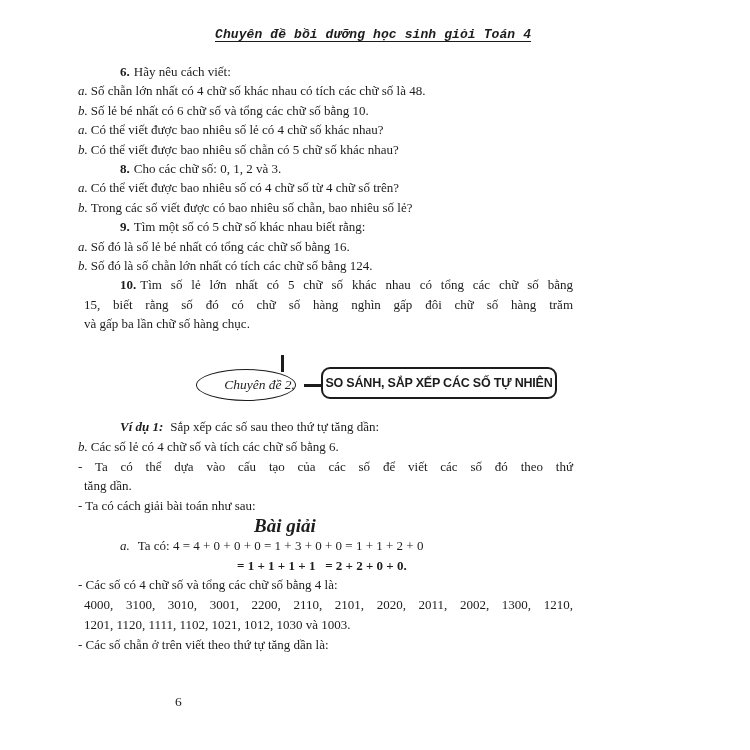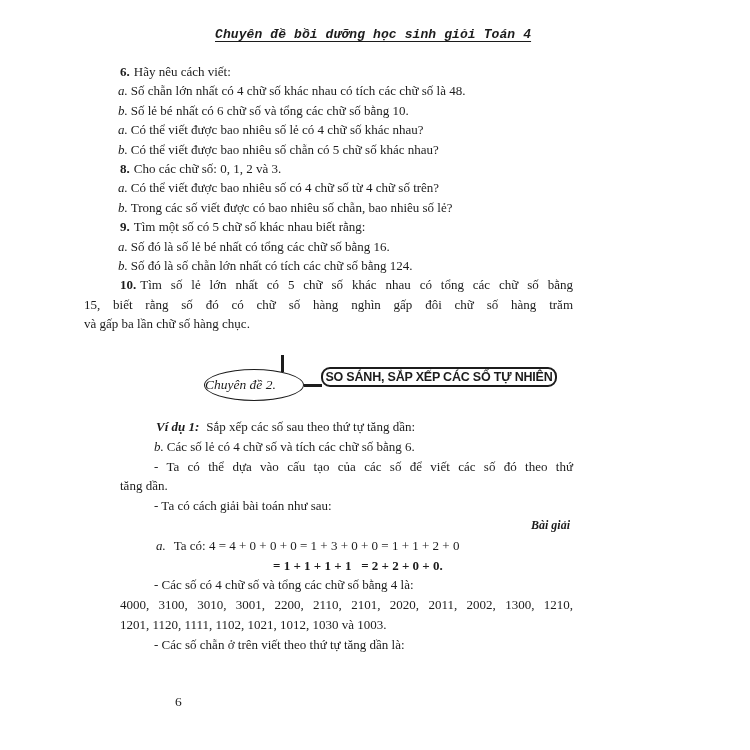--- a/index.html
+++ b/index.html
@@ -23,71 +23,71 @@
     font-size: 13px; letter-spacing: 0.1px;
     text-decoration: underline;
     text-underline-offset: 3px;
     margin-left: 40px;
   }
 
   
   .problems { position: absolute; top: 62px; left: 0; right: 0; }
   .problems .ln { line-height: 19.4px; white-space: nowrap; }
   .example  { position: absolute; top: 417px; left: 0; right: 0; }
-  .example .ln { line-height: 19.8px; white-space: nowrap; margin-left: 36px; }
+  .example .ln { line-height: 19.8px; white-space: nowrap; }
 
   .i0 { padding-left: 120px; }
-  .i1 { padding-left: 118px; }
+  .i1 { padding-left: 78px; }
   .i2 { padding-left: 84px; }
 
   .jfull {
     white-space: normal;
     text-align: justify;
     text-align-last: justify;
     padding-right: 177px;
   }
 
   .num { font-weight: bold; margin-right: 4px; }
   .lab { font-style: italic; margin-right: 3px; }
   .vd  { font-weight: bold; font-style: italic; margin-right: 7px; }
   .check {
     font-family: "DejaVu Sans", sans-serif;
     font-size: 12px; margin-right: 5px;
   }
   .anl { font-style: italic; margin-right: 7px; }
 
   .solution-title {
-    text-align: right; white-space: normal !important;
+    text-align: center; white-space: normal !important;
     font-weight: bold; font-style: italic;
-    padding-right: 180px; font-size: 12px;
+    padding-right: 180px; font-size: 19px;
   }
   .eq2 span { white-space: pre; font-weight: bold; }
   .eq-indent { padding-left: 237px; }
 
   
   .banner { position: absolute; top: 0; left: 0; }
   .tick {
     position: absolute; left: 281px; top: 355px;
     width: 3px; height: 17px; background: #1c1c1c;
   }
   .ellipse {
-    position: absolute; left: 204px; top: 369px;
+    position: absolute; left: 196px; top: 369px;
     width: 100px; height: 32px;
     border: 1.5px solid #1c1c1c; border-radius: 50%;
-    display: flex; align-items: center; justify-content: flex-start;
+    display: flex; align-items: center; justify-content: flex-end;
     font-style: italic; font-size: 13.5px;
     background: #ffffff; box-sizing: border-box;
   }
   .hline {
     position: absolute; left: 304px; top: 384px;
     width: 18px; height: 3px; background: #1c1c1c;
   }
   .title-box {
     position: absolute; left: 321px; top: 367px;
-    width: 236px; height: 20px;
+    width: 236px; height: 32px;
     border: 2px solid #1c1c1c; border-radius: 9px;
     display: flex; align-items: center; justify-content: center;
     font-family: "Liberation Sans", sans-serif;
     font-weight: bold; font-size: 12.5px; letter-spacing: -0.2px;
     background: #ffffff; box-sizing: border-box;
     white-space: nowrap;
   }
 
   .folio {
     position: absolute; top: 694px; left: 175px;

